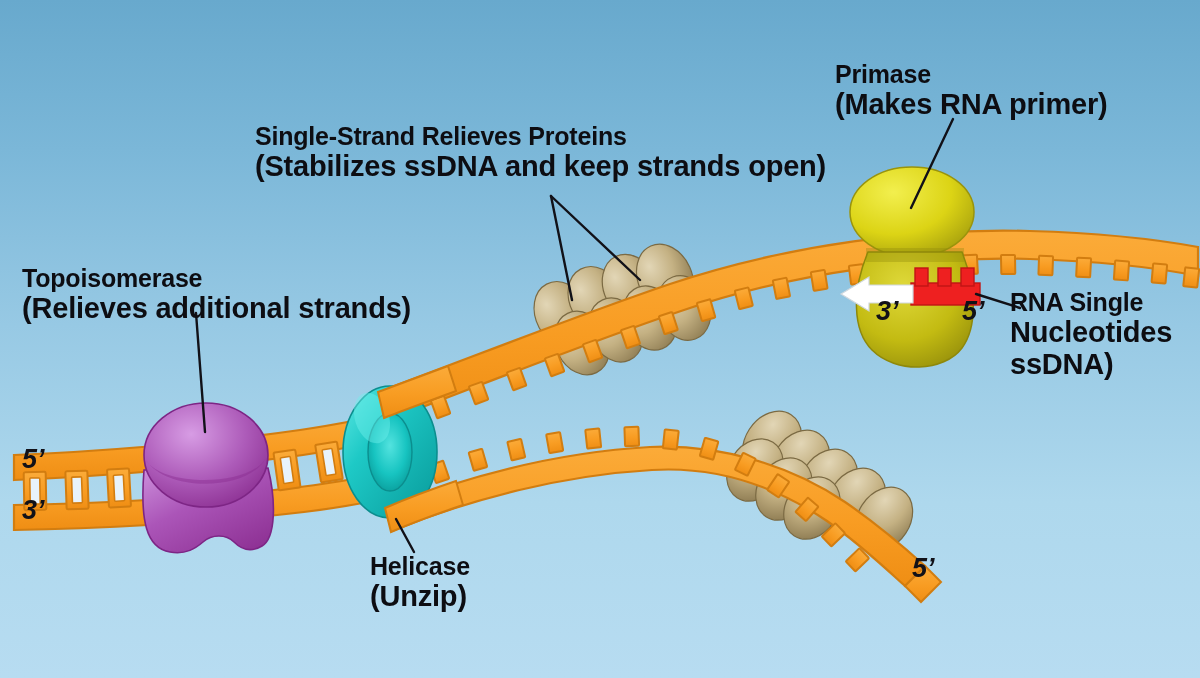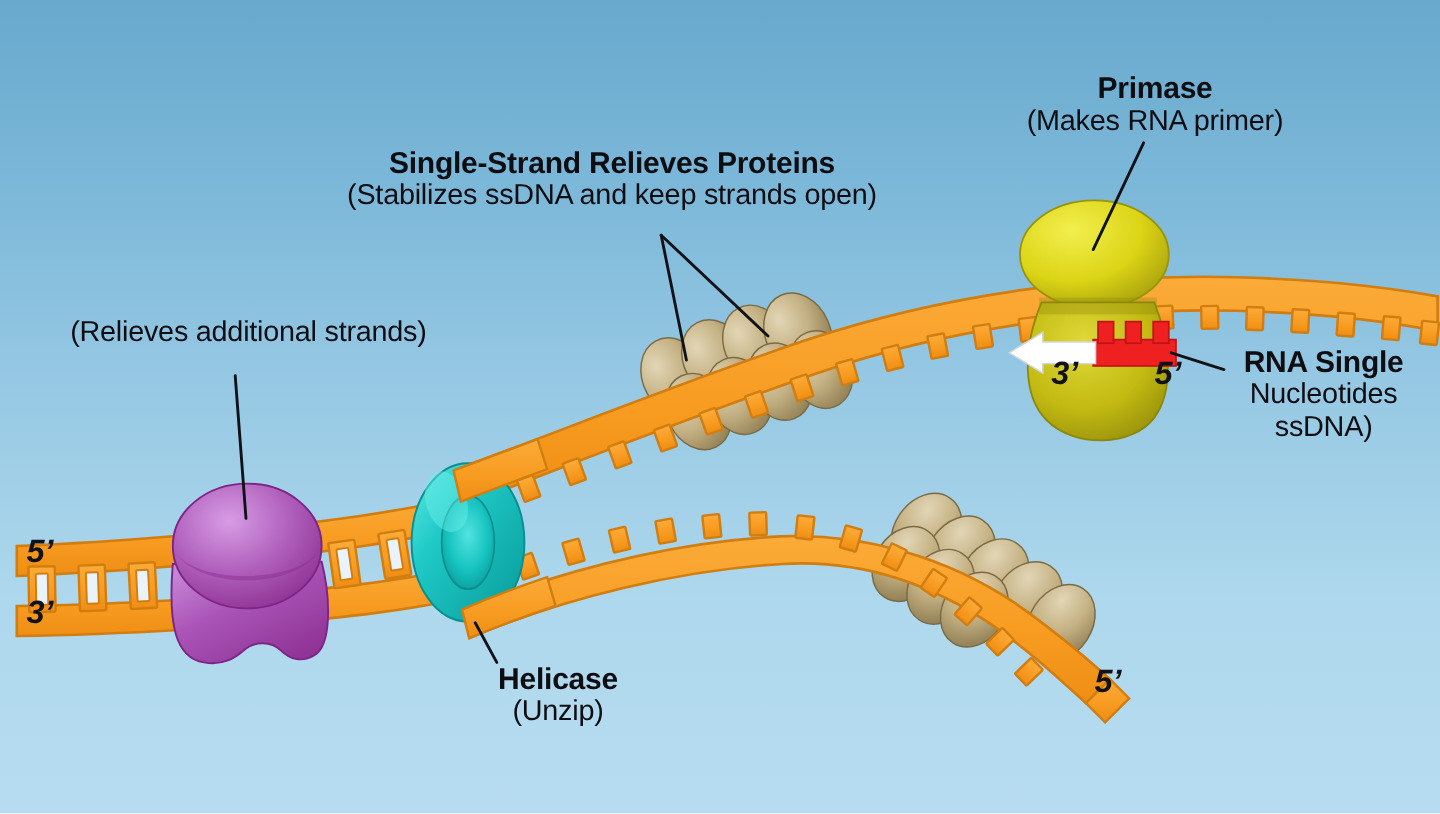--- a/index.html
+++ b/index.html
@@ -34,25 +34,25 @@
     -webkit-font-smoothing: antialiased;
   }
   .lbl .t1 {
     display: block;
     font-weight: bold;
     font-size: 25px;
     letter-spacing: -0.2px;
   }
   .lbl .t2 {
     display: block;
-    font-weight: normal;
-    font-size: 24px;
+    font-weight: bold;
+    font-size: 29px;
     letter-spacing: -0.2px;
   }
-  .center { text-align: center; }
+  .center { }
 
   
   #label-ssb      { left: 255px; top: 122px; width: 510px; }
   #label-primase  { left: 835px; top: 60px;  width: 255px; }
   #label-topo     { left: 22px;  top: 264px; width: 370px; }
   #label-rnaprim  { left: 1010px;top: 288px; width: 186px; }
   #label-helicase { left: 370px; top: 552px; width: 190px; }
 
   .prime {
     position: absolute;
@@ -332,20 +332,21 @@
     <span class="t1">Single-Strand Relieves Proteins</span>
     <span class="t2">(Stabilizes ssDNA and keep strands open)</span>
   </div>
 
   <div class="lbl center" id="label-primase">
     <span class="t1">Primase</span>
     <span class="t2">(Makes RNA primer)</span>
   </div>
 
   <div class="lbl center" id="label-topo">
+    <span class="t1">Topoisomerase</span>
     <span class="t2">(Relieves additional strands)</span>
   </div>
 
   <div class="lbl center" id="label-rnaprim">
     <span class="t1">RNA Single</span>
     <span class="t2">Nucleotides</span>
     <span class="t2">ssDNA)</span>
   </div>
 
   <div class="lbl center" id="label-helicase">

